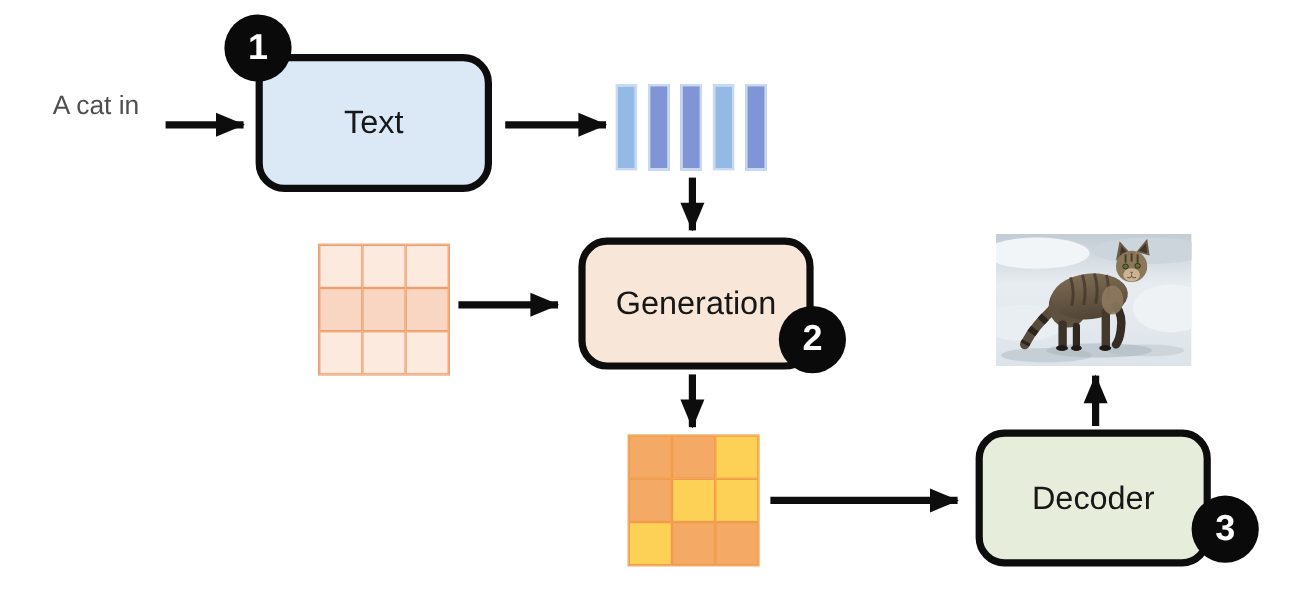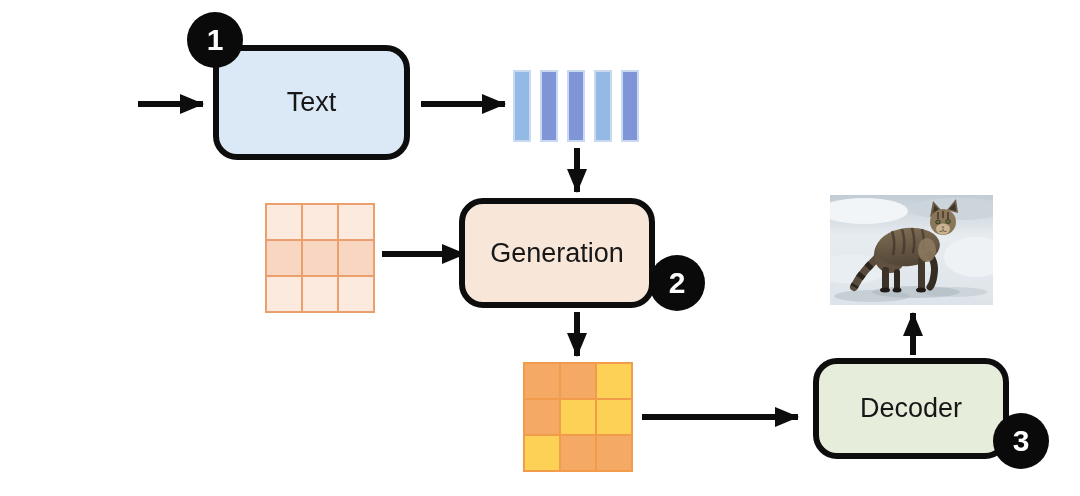--- a/index.html
+++ b/index.html
@@ -26,22 +26,22 @@
   .node{
     position:absolute;box-sizing:border-box;
     border:6px solid var(--node-border,#0d0d0d);
     border-radius:24px;
     display:flex;flex-direction:column;align-items:center;justify-content:center;
     color:var(--node-text,#171717);
     font-size:27px;line-height:37px;text-align:center;
   }
   .node span{display:block;}
   .node.encoder{left:213px;top:45px;width:197px;height:115px;background:var(--encoder-fill,#dbe8f5);}
-  .node.generation{left:459px;top:198px;width:196px;height:110px;background:var(--generation-fill,#f8e7d9);}
-  .node.decoder{left:813px;top:358px;width:196px;height:101px;background:var(--decoder-fill,#e6edda);}
+  .node.generation{left:482px;top:198px;width:196px;height:110px;background:var(--generation-fill,#f8e7d9);}
+  .node.decoder{left:813px;top:358px;width:196px;height:114px;background:var(--decoder-fill,#e6edda);}
 
   
   .badge{
     position:absolute;width:56px;height:56px;border-radius:50%;
     background:var(--badge-bg,#0a0a0a);color:var(--badge-text,#fff);
     display:flex;align-items:center;justify-content:center;
     font-size:30px;font-weight:bold;z-index:5;
   }
   .badge.b1{left:187px;top:12px;}
   .badge.b2{left:649px;top:255px;}
@@ -90,20 +90,21 @@
     <path class="shaft" d="M138 104 H203" marker-end="url(#ah)"></path>
     <path class="shaft" d="M421 104 H505" marker-end="url(#ah)"></path>
     <path class="shaft" d="M577 148 V192" marker-end="url(#ah)"></path>
     <path class="shaft" d="M382 254 H465" marker-end="url(#ah)"></path>
     <path class="shaft" d="M577 312 V356" marker-end="url(#ah)"></path>
     <path class="shaft" d="M642 417 H798" marker-end="url(#ah)"></path>
     <path class="shaft" d="M913 355 V313" marker-end="url(#ah)"></path>
   </svg>
 
   <div class="prompt">
+    <span>A cat in</span>
   </div>
 
   <div class="node encoder">
     <span>Text</span>
   </div>
   <div class="badge b1">1</div>
 
   <div class="bars">
     <div class="bar" data-shade="light"></div>
     <div class="bar" data-shade="dark"></div>

